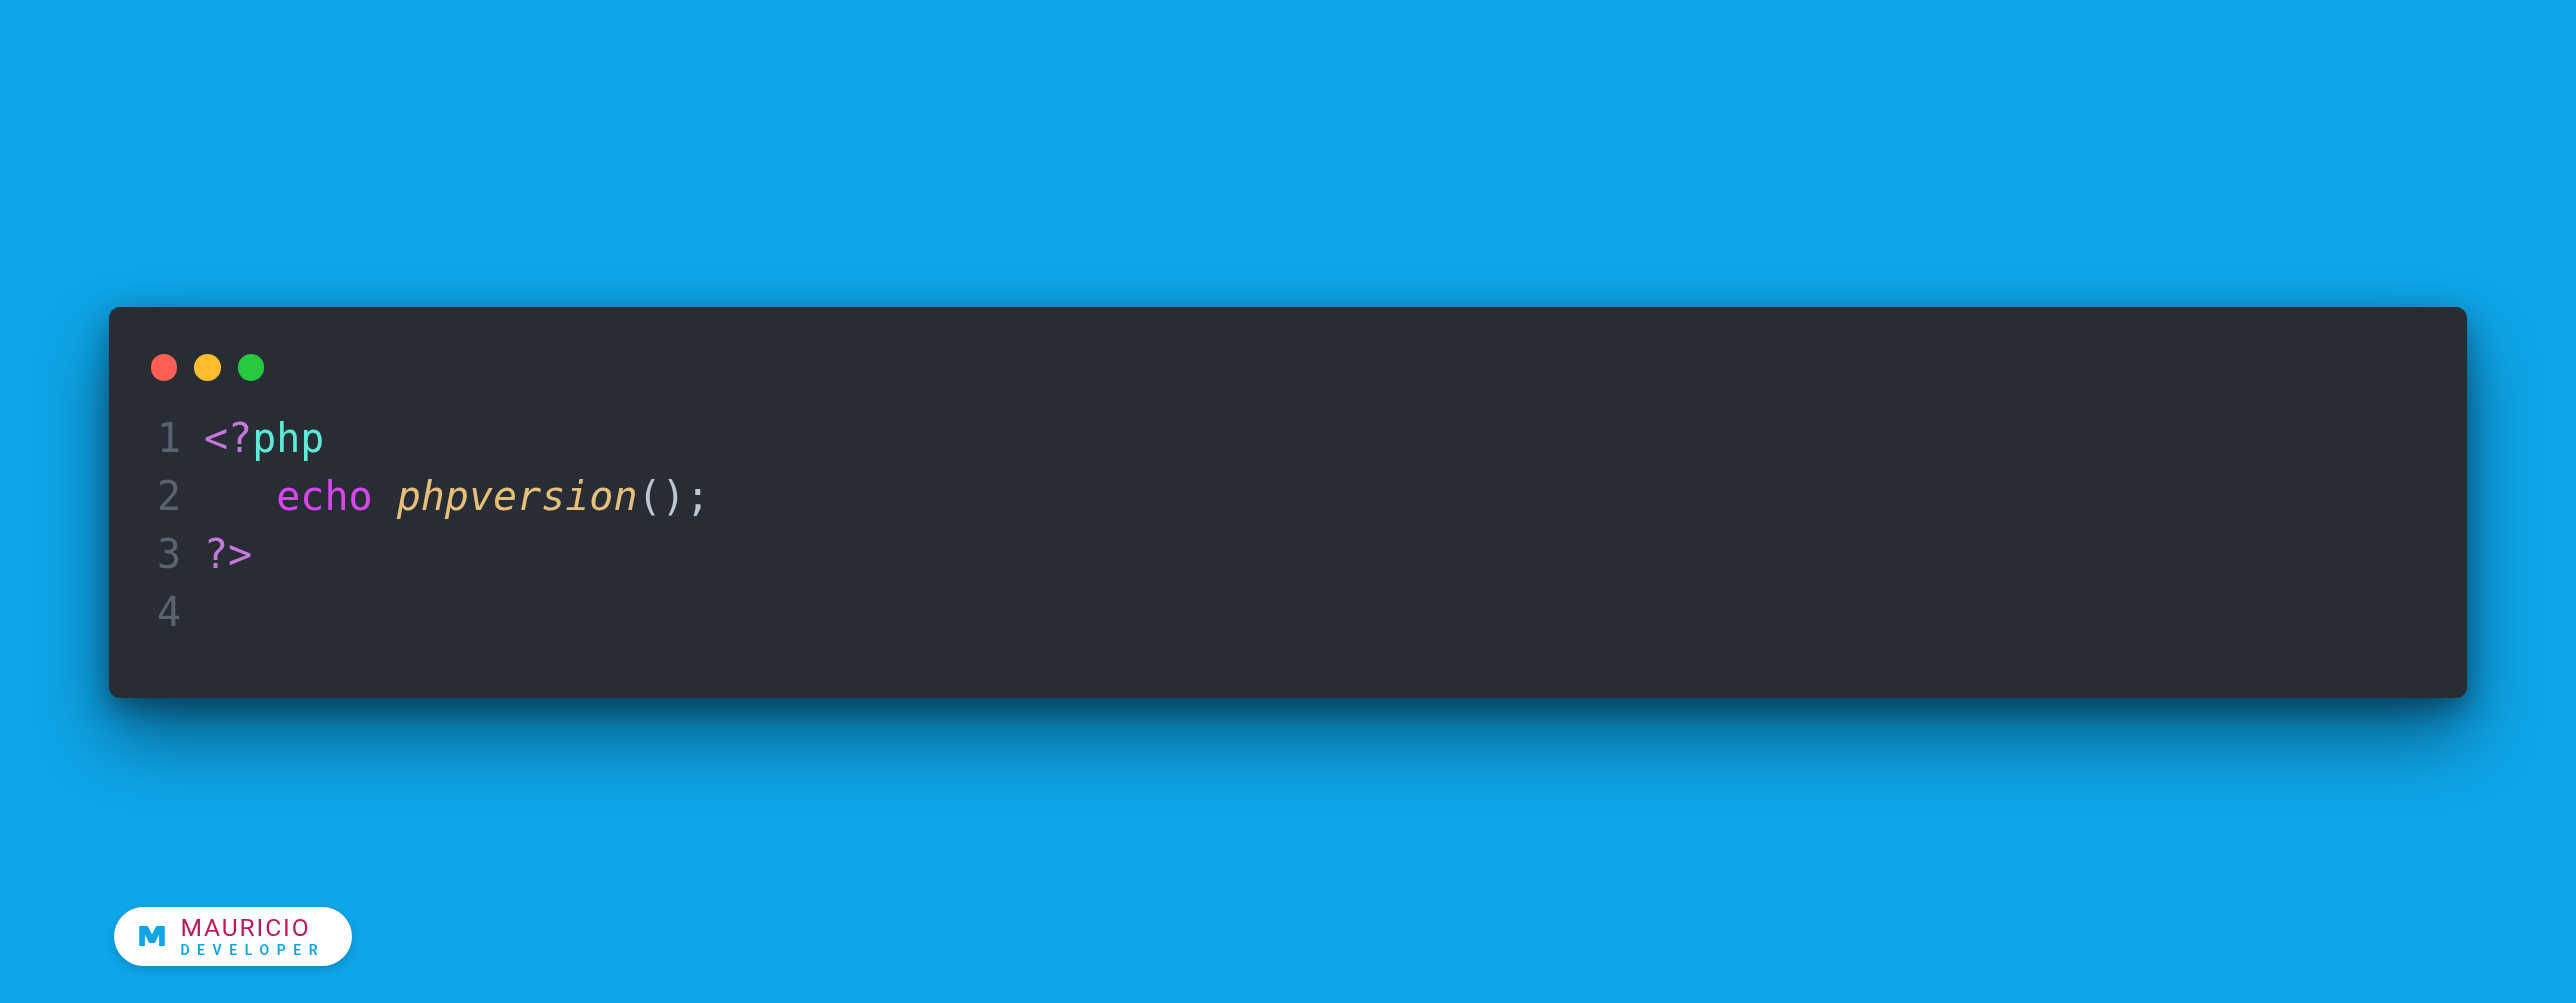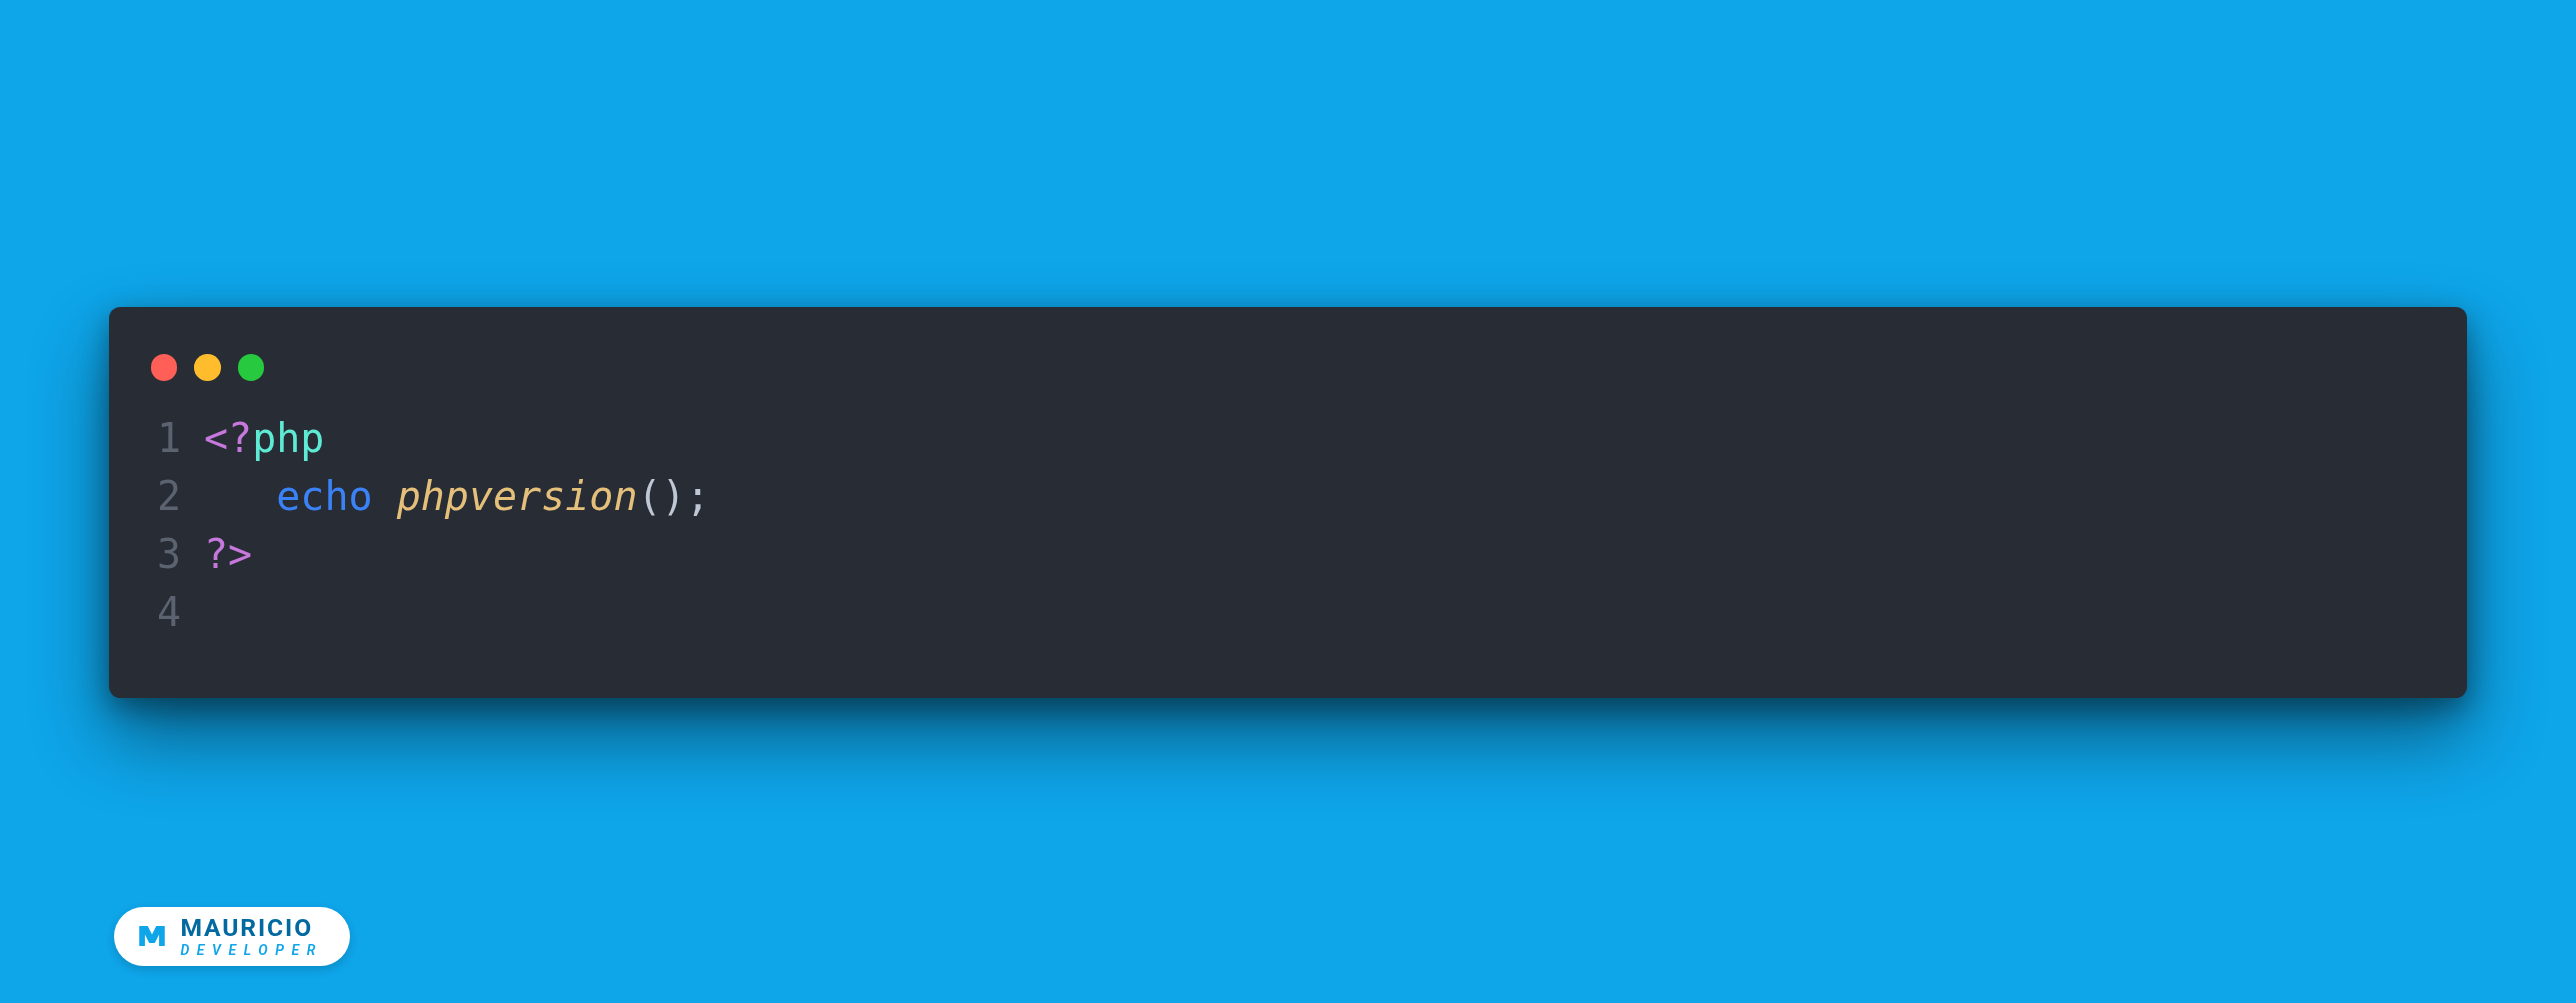--- a/index.html
+++ b/index.html
@@ -43,53 +43,52 @@
   .line { display: flex; }
   .ln {
     width: 57px;
     text-align: right;
     color: #5c6370;
     padding-right: 23px;
     user-select: none;
   }
   .tok-tag   { color: #c678dd; }          
   .tok-kw    { color: #5eead4; }          
-  .tok-echo  { color: #3b82f6; }
+  .tok-echo  { color: #d946ef; }
   .tok-fn    { color: #e5c07b; font-style: italic; }
   .tok-punct { color: #bfc7d5; }
 
   .badge {
     position: absolute;
     left: 114px;
     bottom: 38px;
     background: #ffffff;
     color: #0ea5e9;
     border-radius: 946px;
     padding: 9.5px 26.5px 9.5px 21px;
     display: flex;
     align-items: center;
     gap: 11.4px;
     font-family: -apple-system, Segoe UI, Roboto, sans-serif;
     box-shadow: 0 3.8px 9.5px rgba(0,0,0,0.15);
   }
   .badge svg { width: 34px; height: 34px; display: block; }
   .badge-text { display: flex; flex-direction: column; line-height: 1; }
   .badge-main {
-    font-weight: 700;
+    font-weight: 400;
     font-size: 24.6px;
     letter-spacing: 1.9px;
-    color: #0369a1;
+    color: #be185d;
   }
   .badge-sub {
     font-weight: 600;
     font-size: 14px;
     letter-spacing: 7.6px;
     color: #0ea5e9;
     margin-top: 1.9px;
-    font-style: italic;
   }
 </style>
 </head>
 <body>
 
 <div class="frame">
   <div class="titlebar">
     <div class="dot red"></div>
     <div class="dot yellow"></div>
     <div class="dot green"></div>

